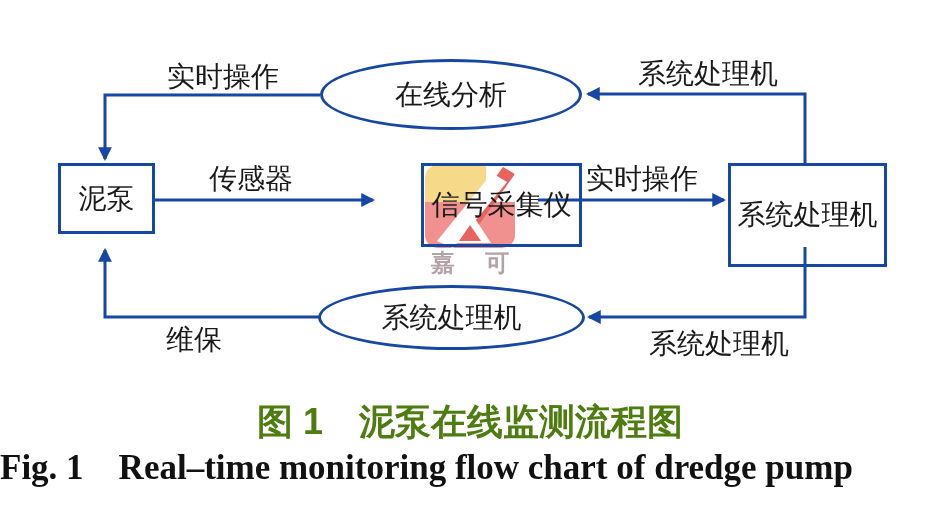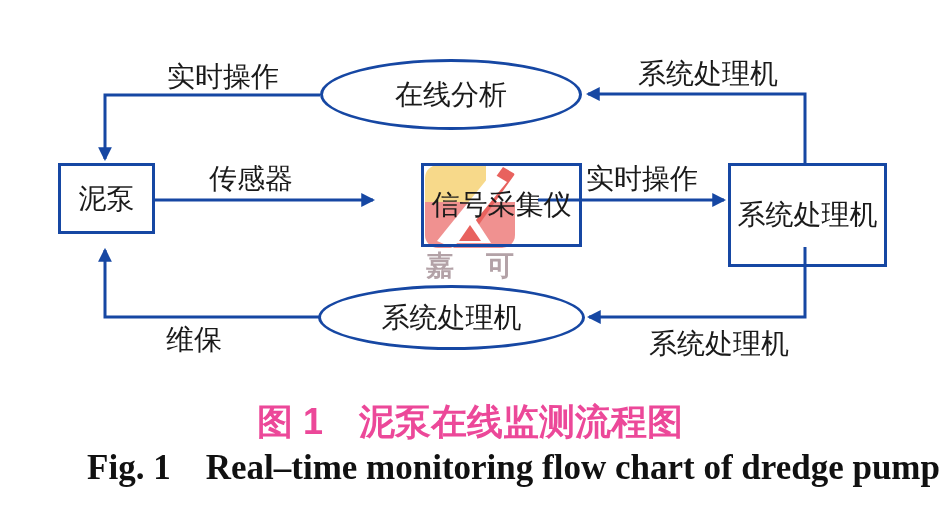--- a/index.html
+++ b/index.html
@@ -14,21 +14,21 @@
   *{margin:0;padding:0;box-sizing:border-box;}
   html,body{background:var(--bg);}
   .stage{
     position:relative;width:940px;height:520px;background:var(--bg);
     overflow:hidden;font-family:"Liberation Sans",sans-serif;color:var(--ink);
   }
   
   .logo{position:absolute;left:425px;top:165px;width:90px;height:83px;z-index:1;}
   .wm-text{
     position:absolute;left:408px;top:247px;width:124px;z-index:1;
-    text-align:center;font-size:28px;font-weight:700;color:var(--wm-text);
+    text-align:center;font-size:24px;font-weight:700;color:var(--wm-text);
     letter-spacing:12px;text-indent:12px;white-space:nowrap;
   }
   
   svg.wires{position:absolute;left:0;top:0;z-index:2;}
   .wire{fill:none;stroke:var(--line);stroke-width:3;}
   .arrowhead{fill:var(--line);}
   
   .node{
     position:absolute;display:flex;align-items:center;justify-content:center;
     border:3px solid var(--line);font-size:28px;color:var(--ink);
@@ -48,24 +48,24 @@
   }
   .lbl-realtime{left:223px;top:77px;}
   .lbl-online{left:708px;top:74px;}
   .lbl-sensor{left:251px;top:179px;}
   .lbl-transfer{left:642px;top:179px;}
   .lbl-maintenance{left:194px;top:340px;}
   .lbl-trend{left:719px;top:344px;}
   
   .caption-zh{
     position:absolute;left:0;top:398px;width:940px;text-align:center;
-    font-size:36px;font-weight:700;color:#ec4899;z-index:4;white-space:pre;
+    font-size:36px;font-weight:700;color:#4d7c0f;z-index:4;white-space:pre;
   }
   .caption-en{
-    position:absolute;left:0;top:444px;width:940px;text-align:right;
+    position:absolute;left:0;top:444px;width:940px;text-align:left;
     font-family:"Liberation Serif",serif;font-size:35px;font-weight:700;
     color:#111;z-index:4;white-space:pre;
   }
 </style>
 </head>
 <body>
 
 <div class="stage">
 
   <svg class="logo" viewBox="0 0 90 83" aria-hidden="true">

